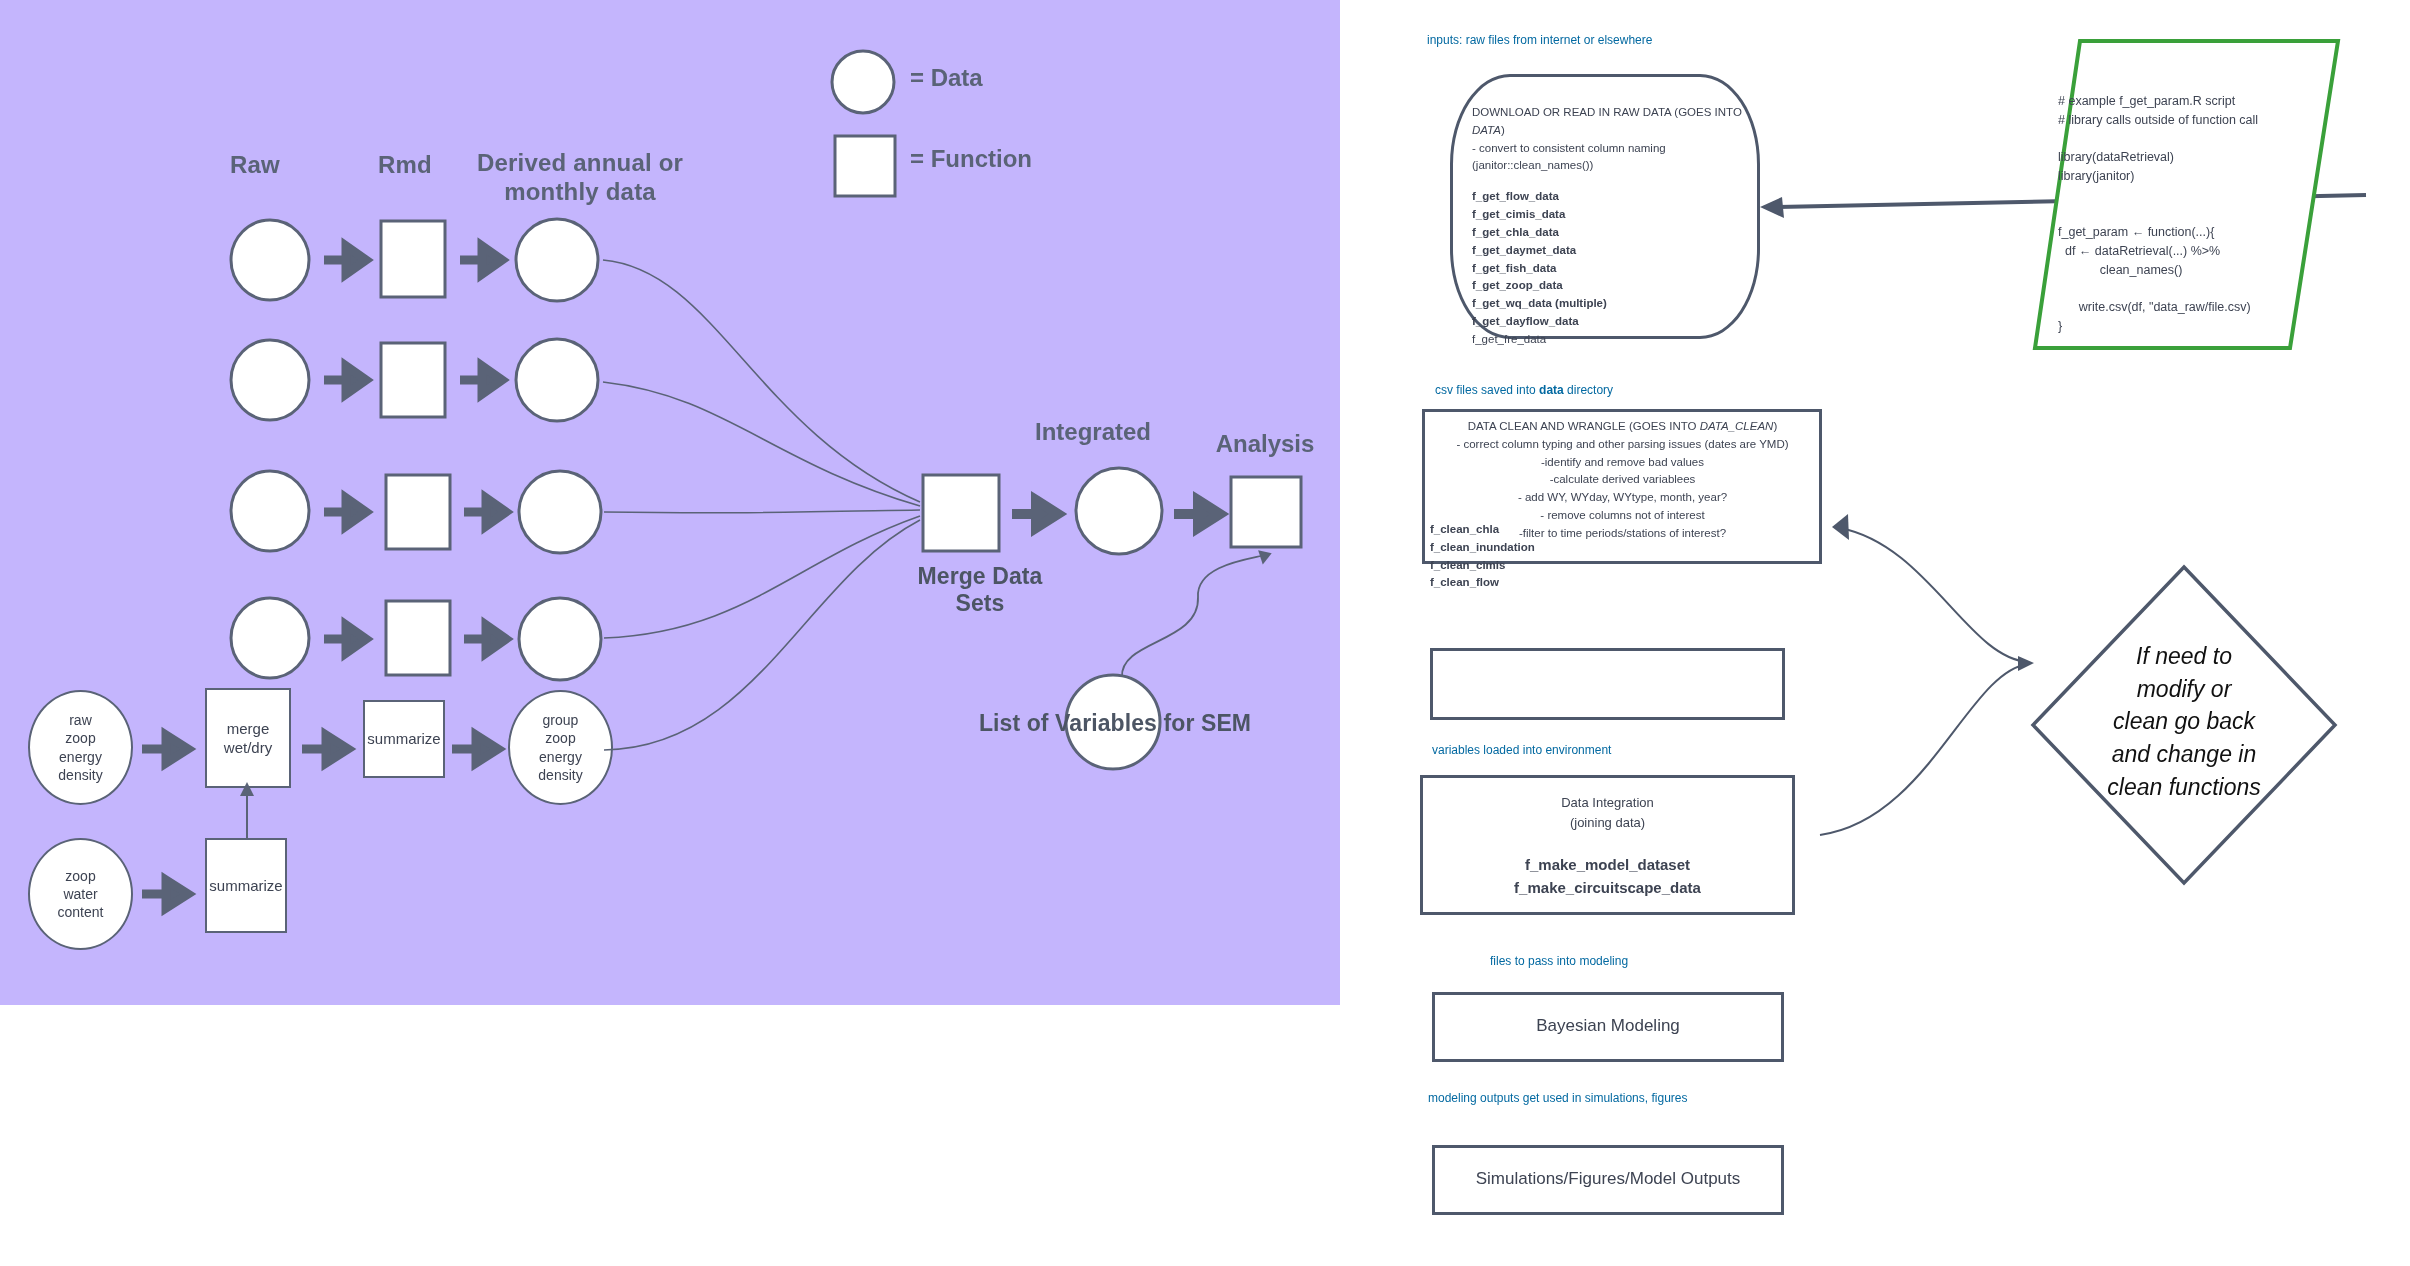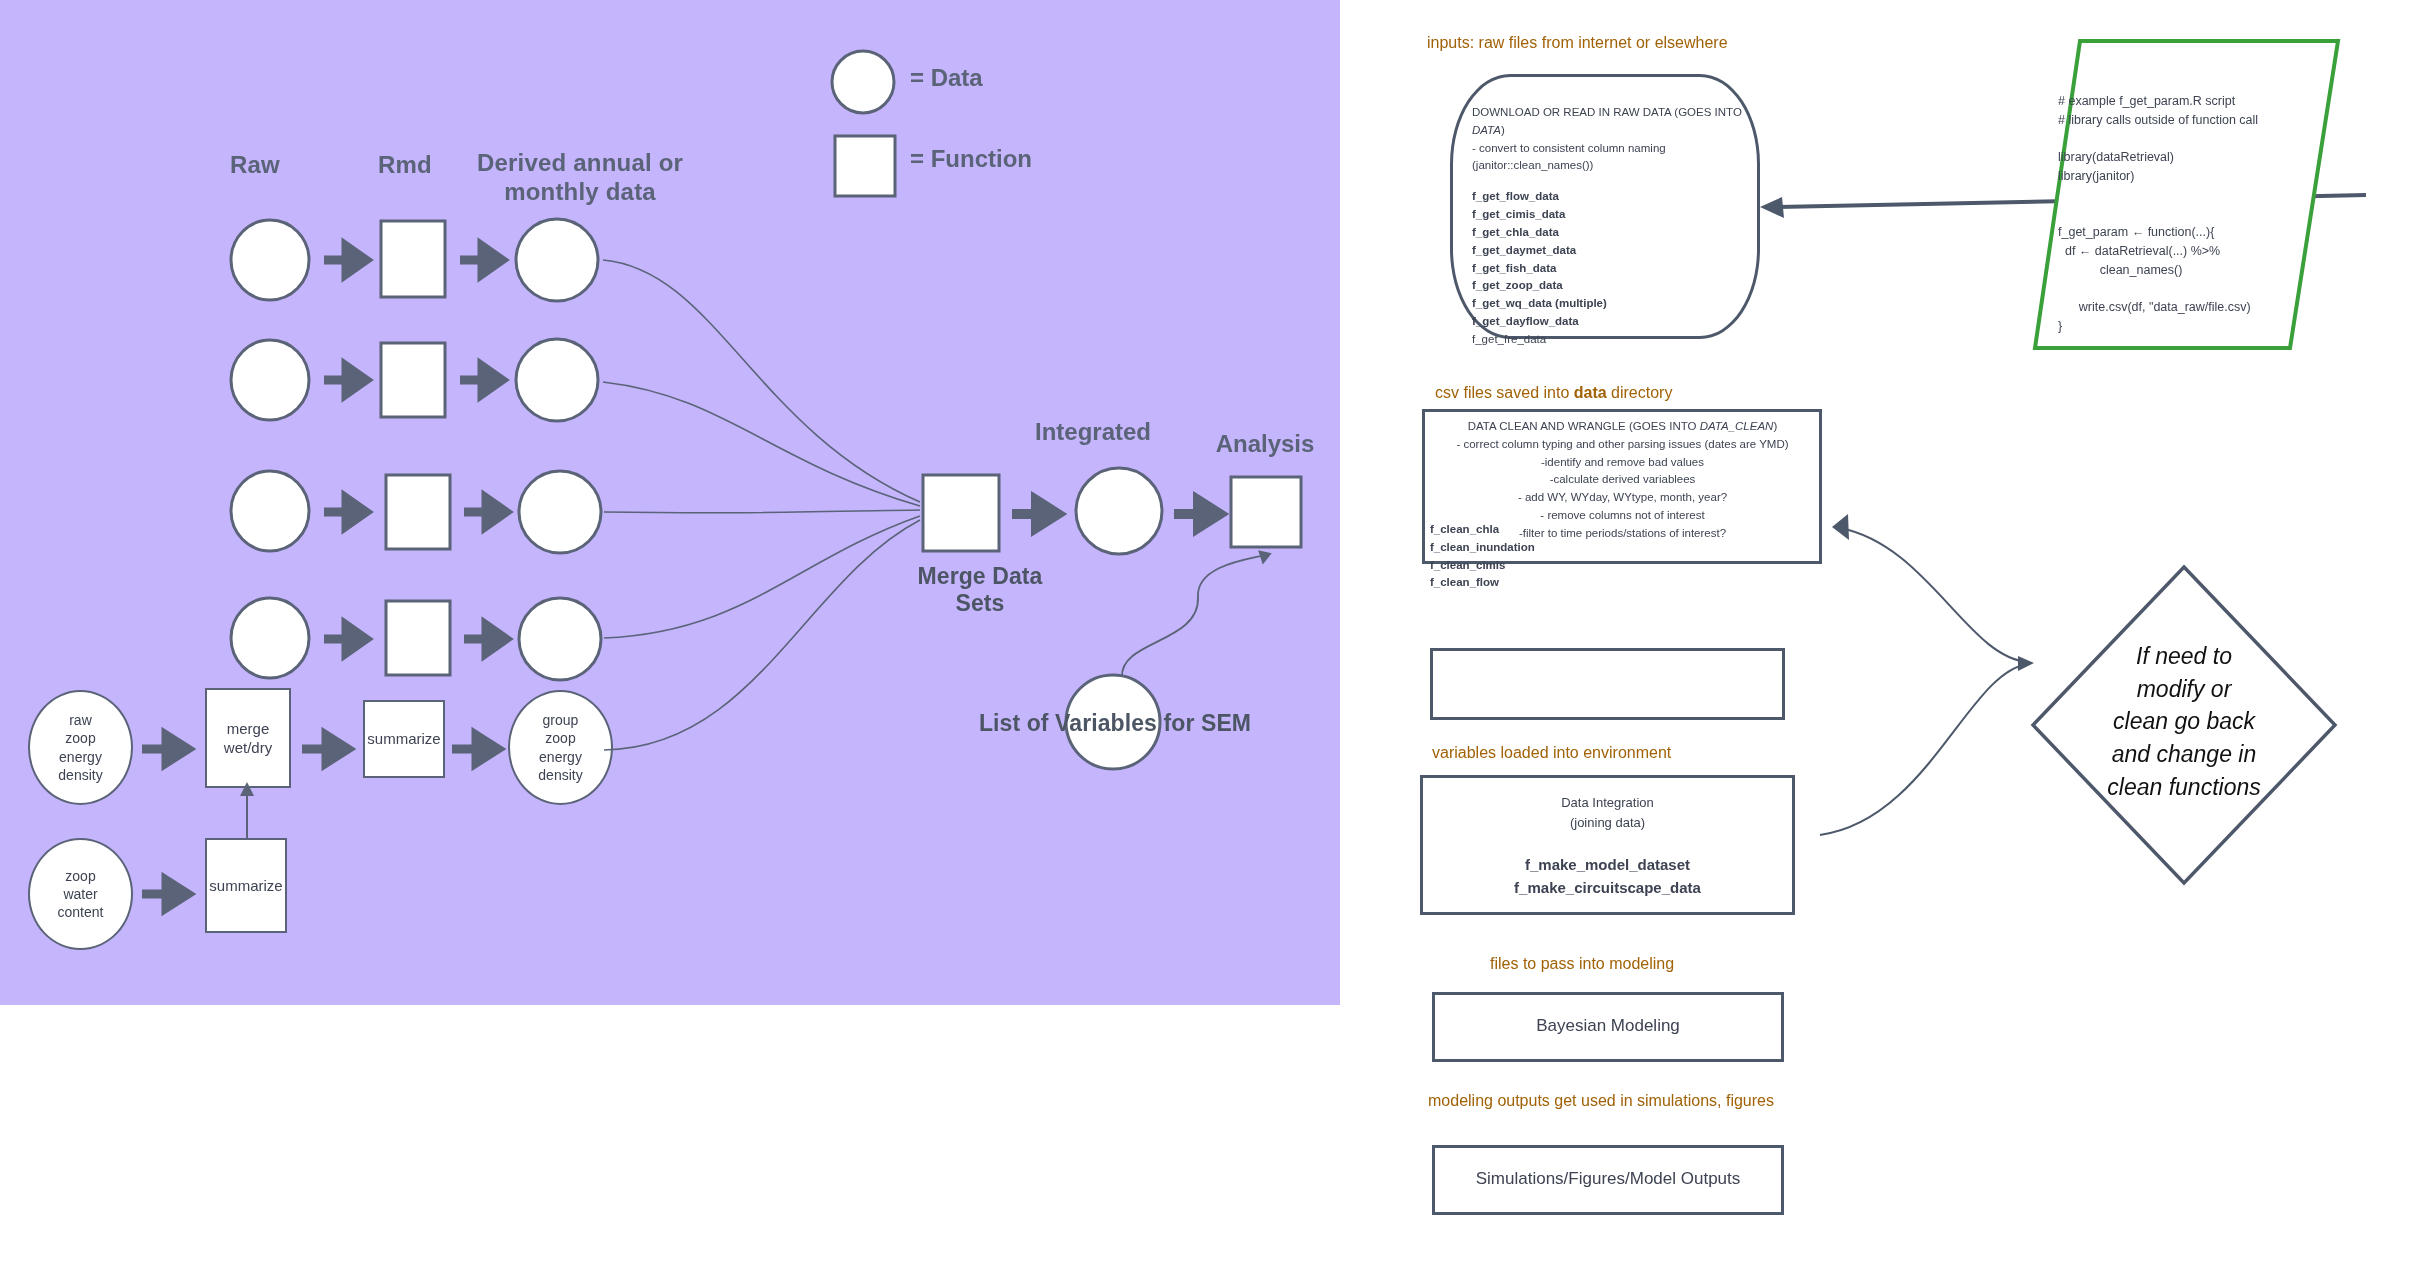--- a/index.html
+++ b/index.html
@@ -26,21 +26,21 @@
 
   .nodetxt{color:#3d4352;font-size:15px;line-height:1.30;}
   .nodetxt.sm{font-size:14px;}
 
   .lbl{color:#4c5564;font-size:23px;font-weight:700;letter-spacing:.1px;}
   .lbl2{color:#5a6377;font-size:24px;font-weight:600;}
 
   
   #right-panel{position:absolute;left:1340px;top:0;width:1070px;height:1266px;
                background:#ffffff;}
-  .bluelab{color:#a16207;font-size:16px;font-weight:400;line-height:1.35;}
+  .bluelab{color:#0369a1;font-size:12px;font-weight:400;line-height:1.35;}
   .bluelab b{font-weight:700;}
 
   .rbox{border:3px solid #4e586b;background:#fff;box-sizing:border-box;}
   .rbox.r{border-radius:60px/90px;}
   .mono{color:#3d4352;}
   .t11{font-size:11.5px;line-height:1.55;}
   .t12{font-size:12.5px;line-height:1.5;}
   .t13{font-size:13px;line-height:1.5;}
   .b{font-weight:700;}
   .i{font-style:italic;}

